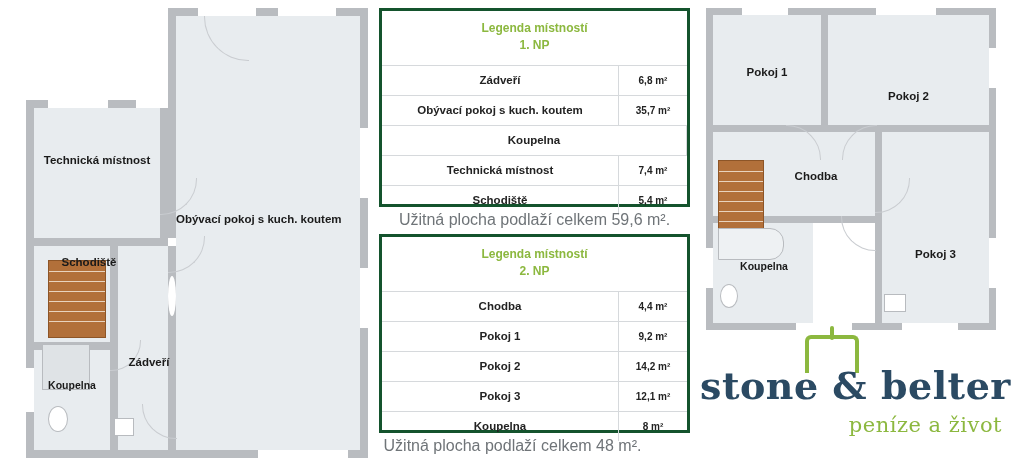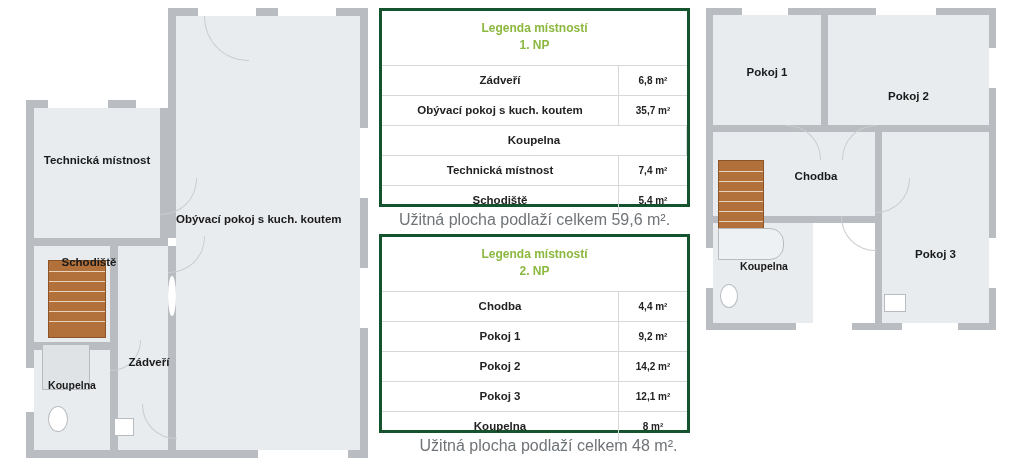--- a/index.html
+++ b/index.html
@@ -275,16 +275,25 @@
     </div>
     <div class="lrow">
       <div class="lname">Pokoj 3</div>
       <div class="larea">12,1 m²</div>
     </div>
     <div class="lrow">
       <div class="lname">Koupelna</div>
       <div class="larea">8 m²</div>
     </div>
   </div>
-  <div class="legend-note" style="left:393px;top:437px;width:311px;">Užitná plocha podlaží celkem 48 m².</div>
-
+  <div class="legend-note" style="left:357px;top:437px;width:311px;">Užitná plocha podlaží celkem 48 m².</div>
+
+  <div class="logo" style="left:700px;top:345px;width:310px;height:110px;">
+    <div class="mark" style="left:105px;top:-10px;"></div>
+    <div class="brand" style="position:absolute;left:0px;top:18px;">
+      <span>stone</span>
+      <span class="amp">&amp;</span>
+      <span>belter</span>
+    </div>
+    <div class="tag" style="position:absolute;left:0px;top:62px;width:302px;">peníze a život</div>
+  </div>
 
 </div>
 
 </body></html>

